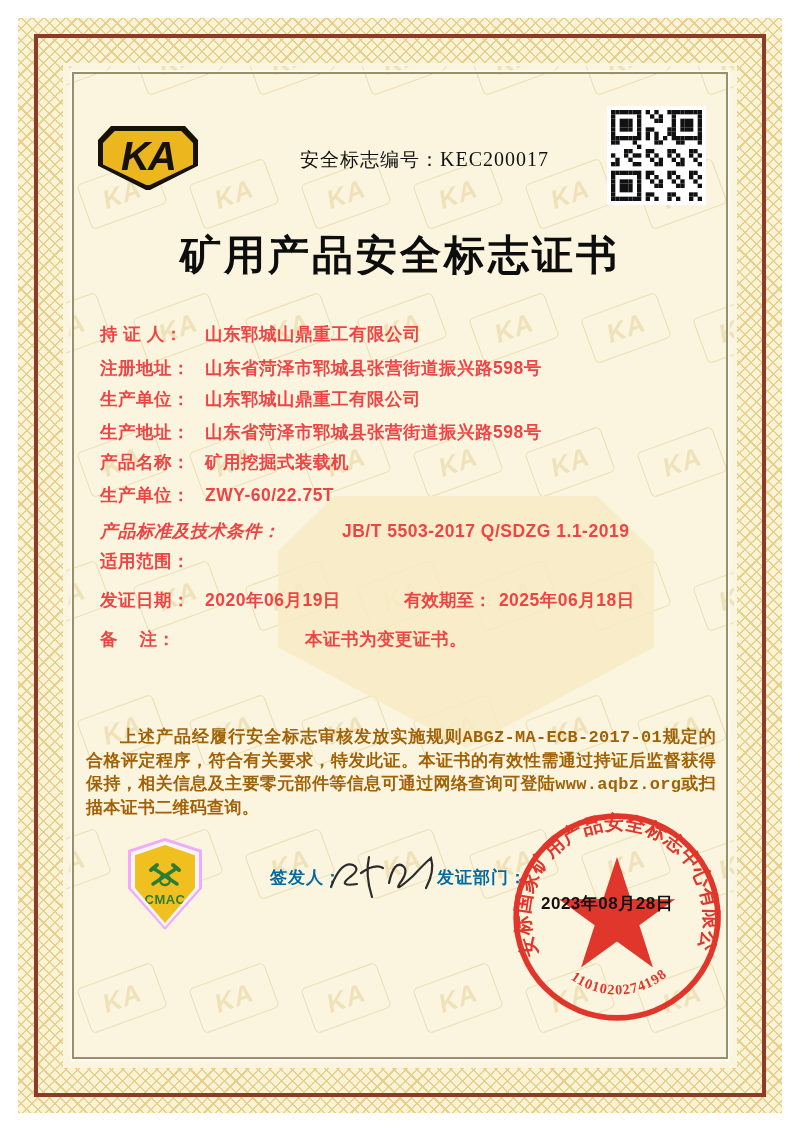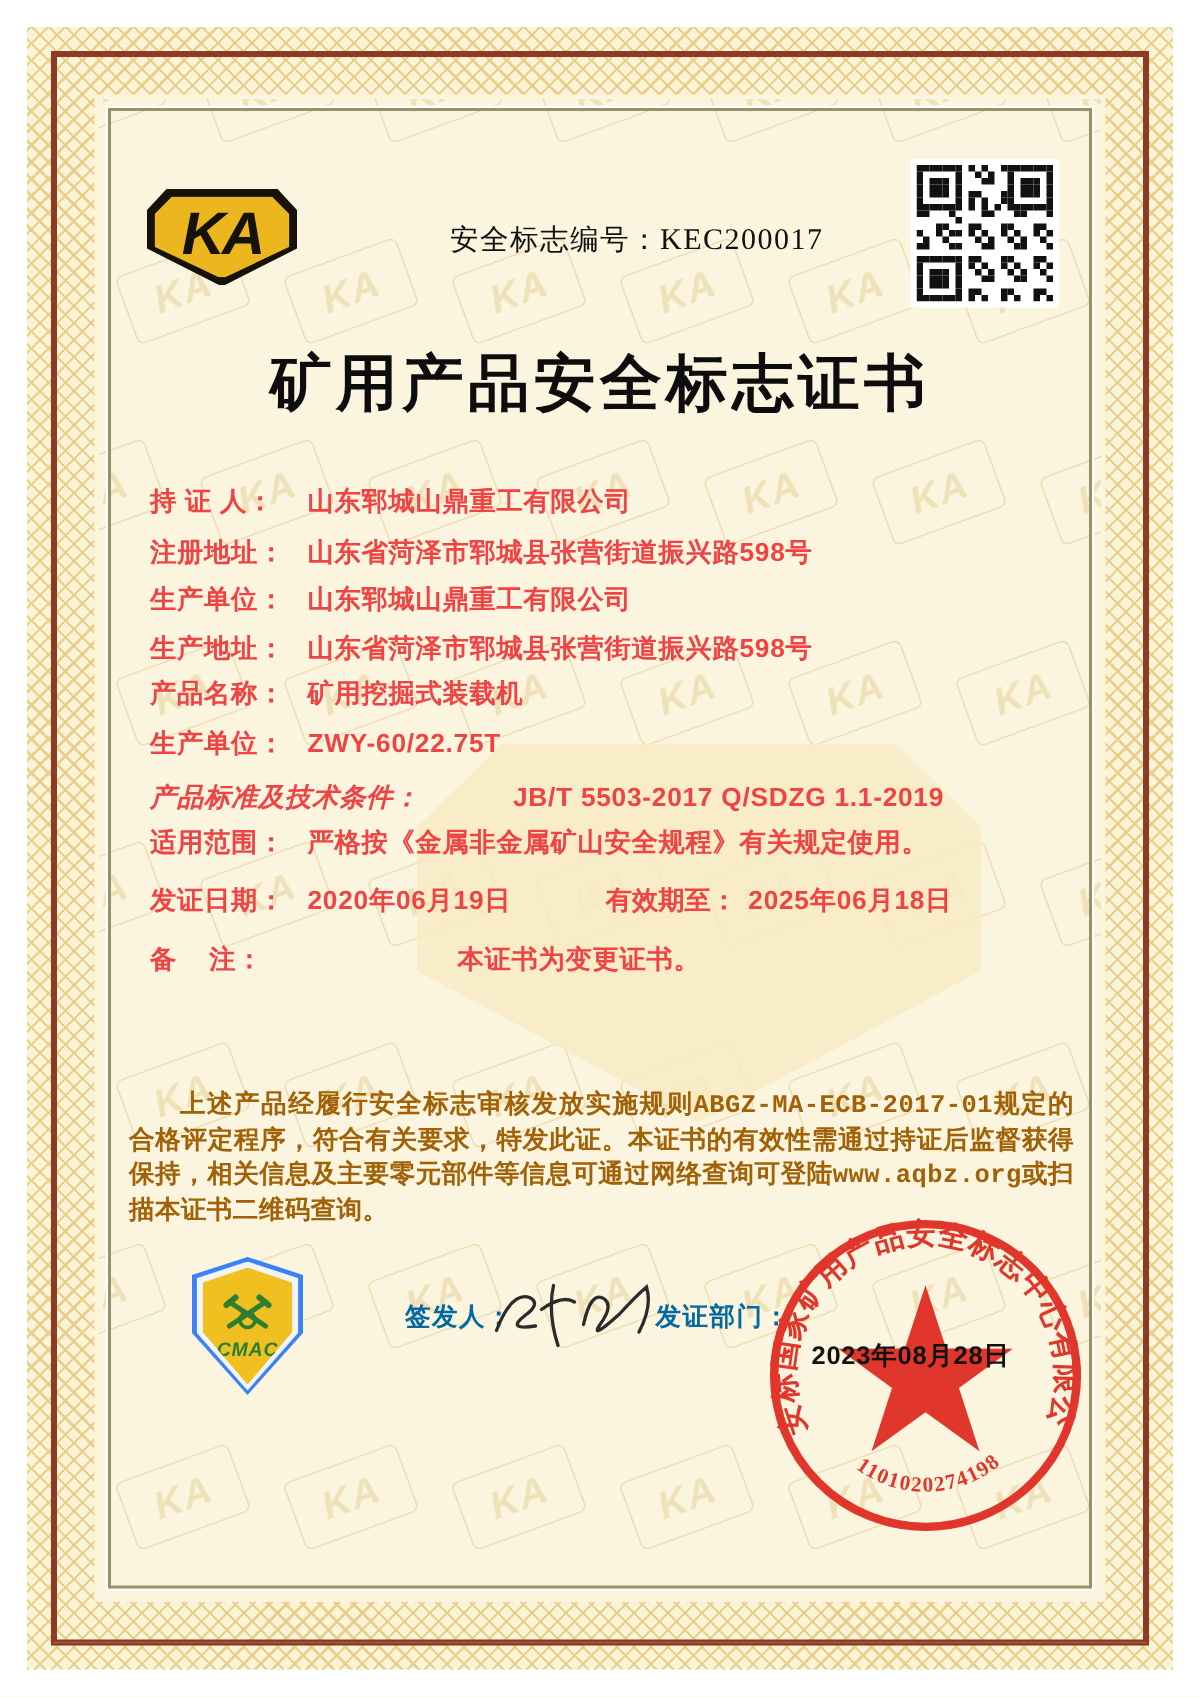--- a/index.html
+++ b/index.html
@@ -53,22 +53,22 @@
   .row .lab2 { font-weight:700; margin-left:63px; flex:0 0 95px; white-space:pre; }
   .remark-val { margin-left:100px; }
 
   
   .statement { position:absolute; left:86px; width:630px; top:726px; font-size:17px; font-weight:700;
       line-height:23.5px; color:#a16207; text-align:justify; text-indent:2em; letter-spacing:.3px;
       font-family:Liberation Mono, monospace; }
 
   
   .cmac { position:absolute; left:128px; top:838px; width:74px; height:92px;
-      clip-path:polygon(50% 0,100% 13%,100% 55%,50% 100%,0 55%,0 13%); background:#3b82f6;
-      display:flex; align-items:center; justify-content:center;font-style:italic; }
+      clip-path:polygon(50% 0,100% 13%,100% 55%,50% 100%,0 55%,0 13%); background:#f0abfc;
+      display:flex; align-items:center; justify-content:center; }
   .cmac-mid { width:68px; height:86px; clip-path:polygon(50% 0,100% 13%,100% 55%,50% 100%,0 55%,0 13%);
       background:#f4f4f4; display:flex; align-items:center; justify-content:center; }
   .cmac-in { width:60px; height:78px; clip-path:polygon(50% 0,100% 13%,100% 55%,50% 100%,0 55%,0 13%);
       background:#f0c020; display:flex; flex-direction:column; align-items:center; justify-content:center; gap:1px; }
   .cmac-in .cmac-text { color:#2e7d32; font-weight:800; font-size:13px; letter-spacing:.5px; }
   .signer-label, .dept-label { position:absolute; top:866px; font-size:17px; font-weight:600; color:#0369a1; letter-spacing:1px; }
   .signer-label { left:270px; }
   .dept-label { left:437px; }
   .signature { position:absolute; left:325px; top:843px; }
 
@@ -476,21 +476,20 @@
   <div class="row" style="top:483px">
     <span class="lab">生产单位：</span>
     <span class="val">ZWY-60/22.75T</span>
   </div>
   <div class="row wide-label" style="top:519px">
     <span class="lab">产品标准及技术条件：</span>
     <span class="val">JB/T 5503-2017 Q/SDZG 1.1-2019</span>
   </div>
   <div class="row" style="top:549px">
     <span class="lab">适用范围：</span>
-    <span class="val">严格按《金属非金属矿山安全规程》有关规定使用。</span>
   </div>
 
   <div class="row" style="top:588px">
     <span class="lab">发证日期：</span>
     <span class="val">2020年06月19日</span>
     <span class="lab2">有效期至：</span>
     <span class="val">2025年06月18日</span>
   </div>
 
   <div class="row" style="top:627px">

